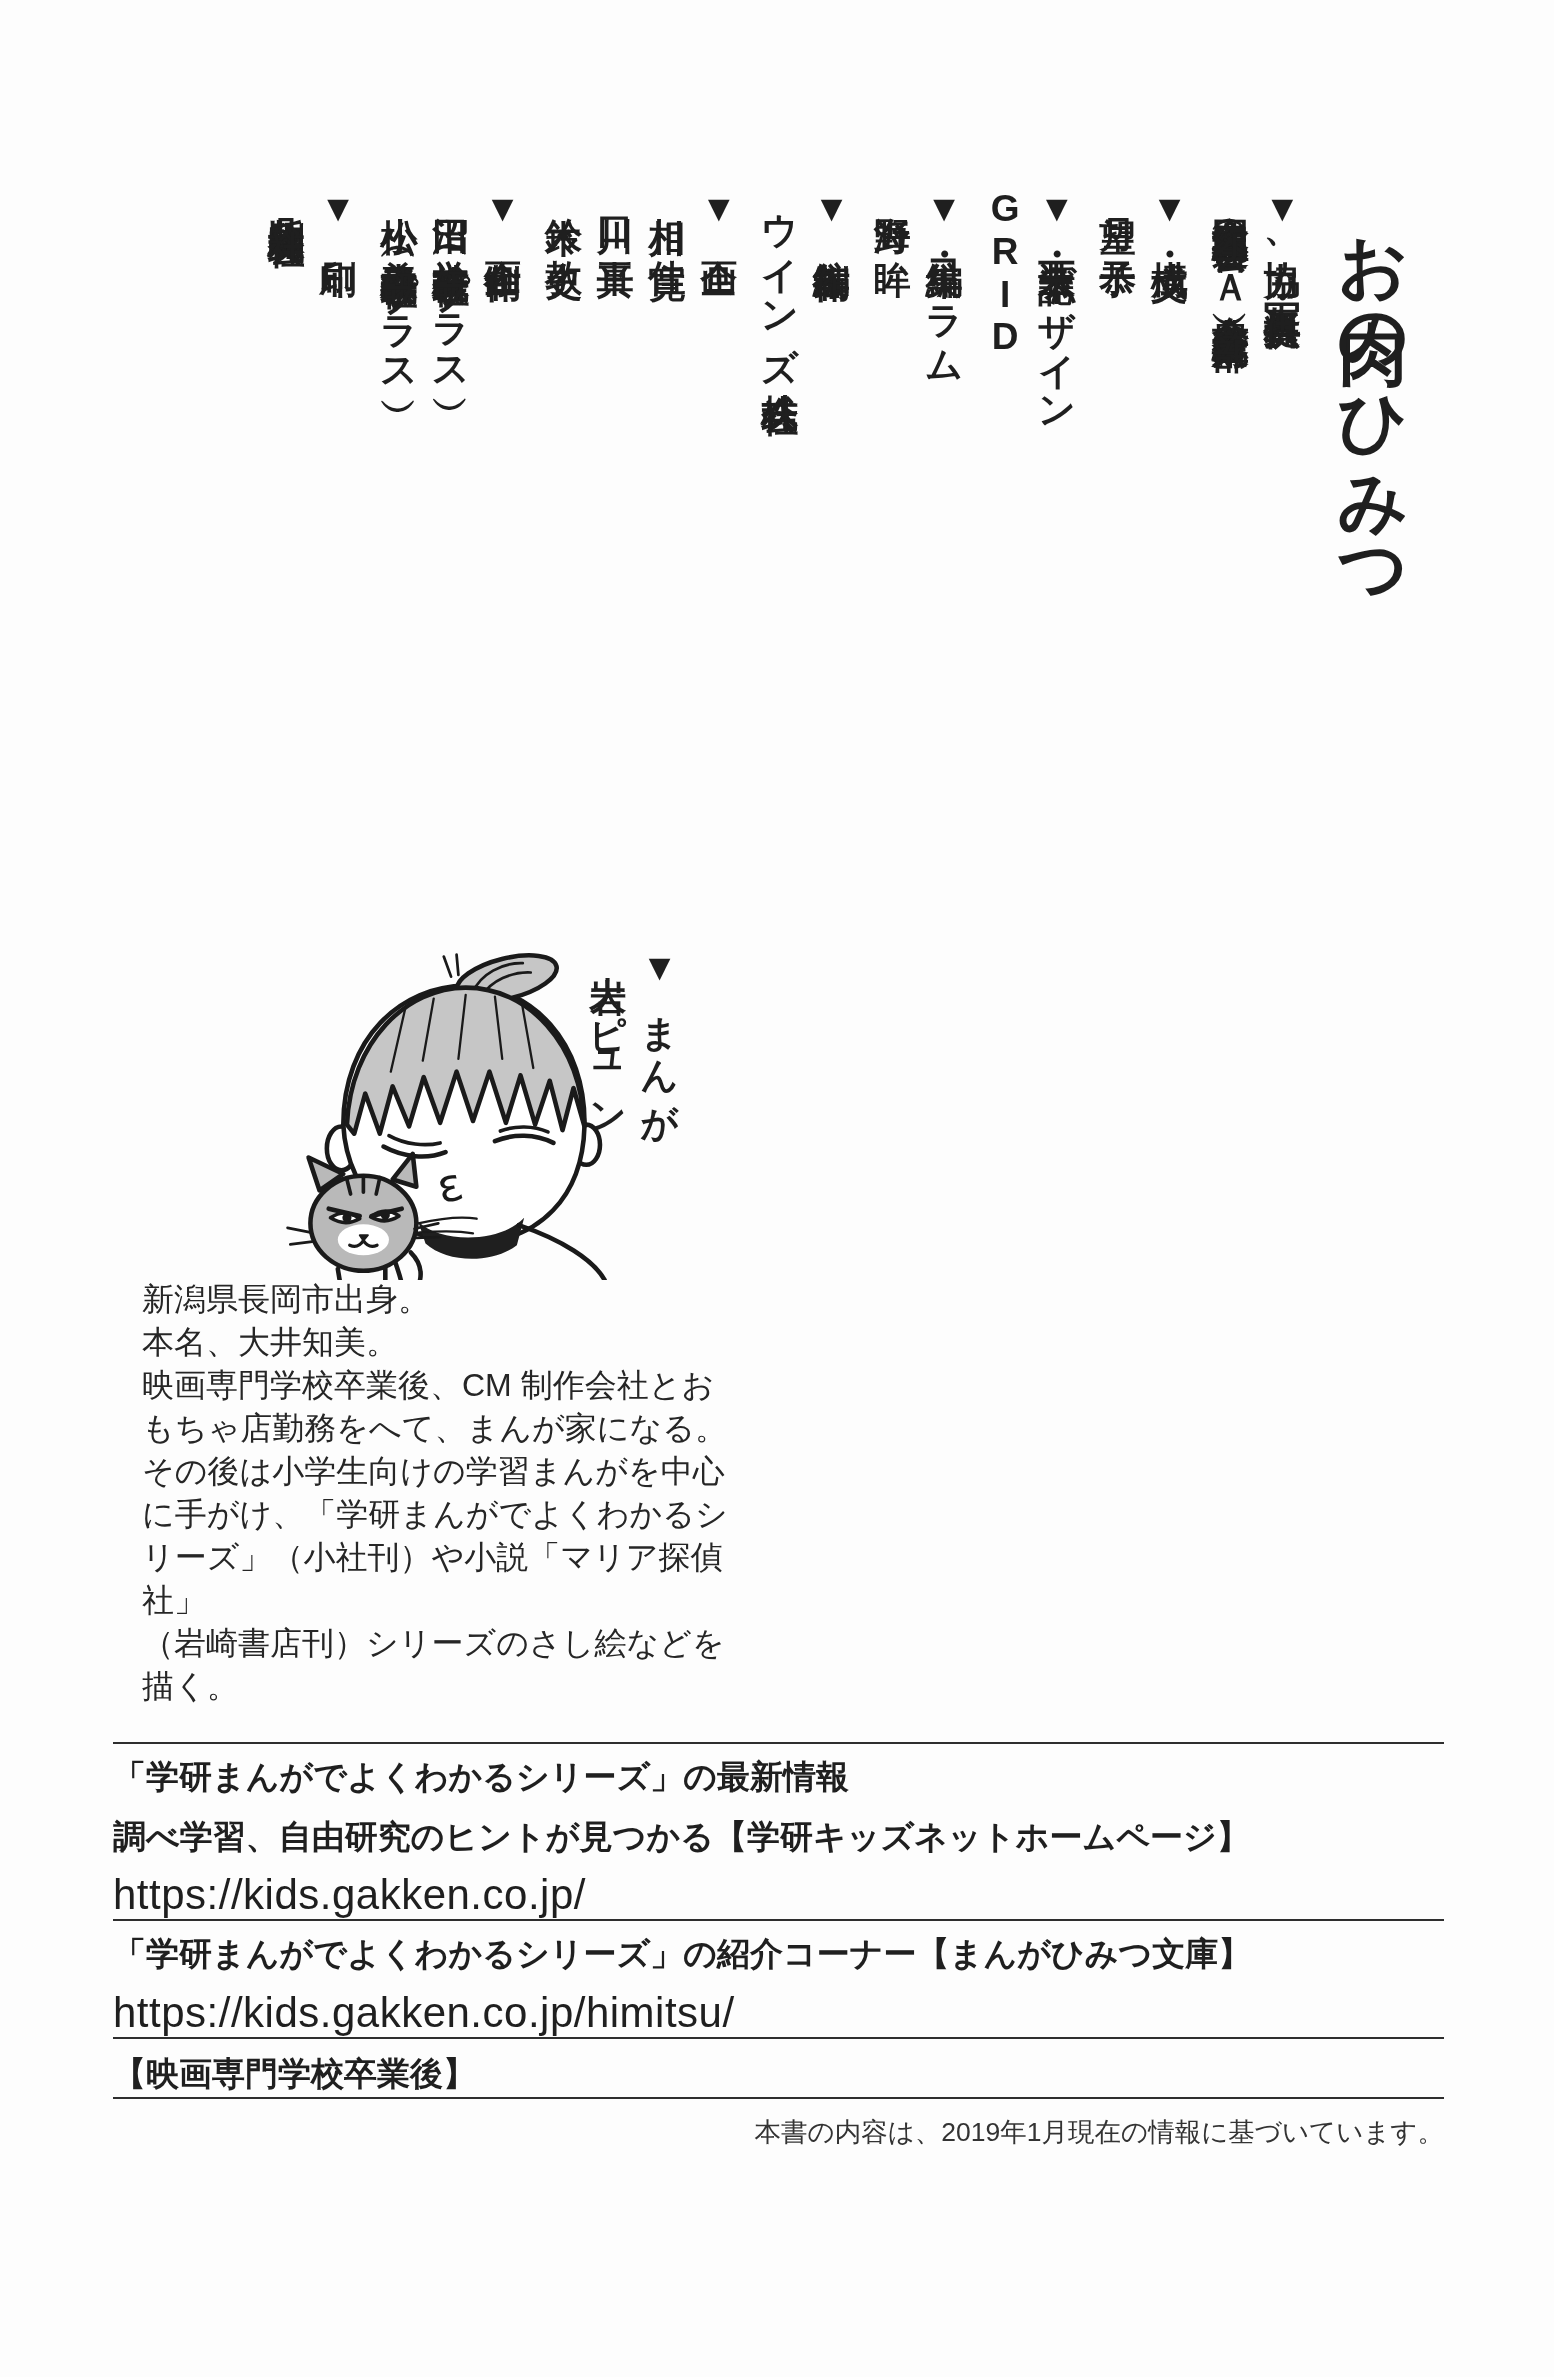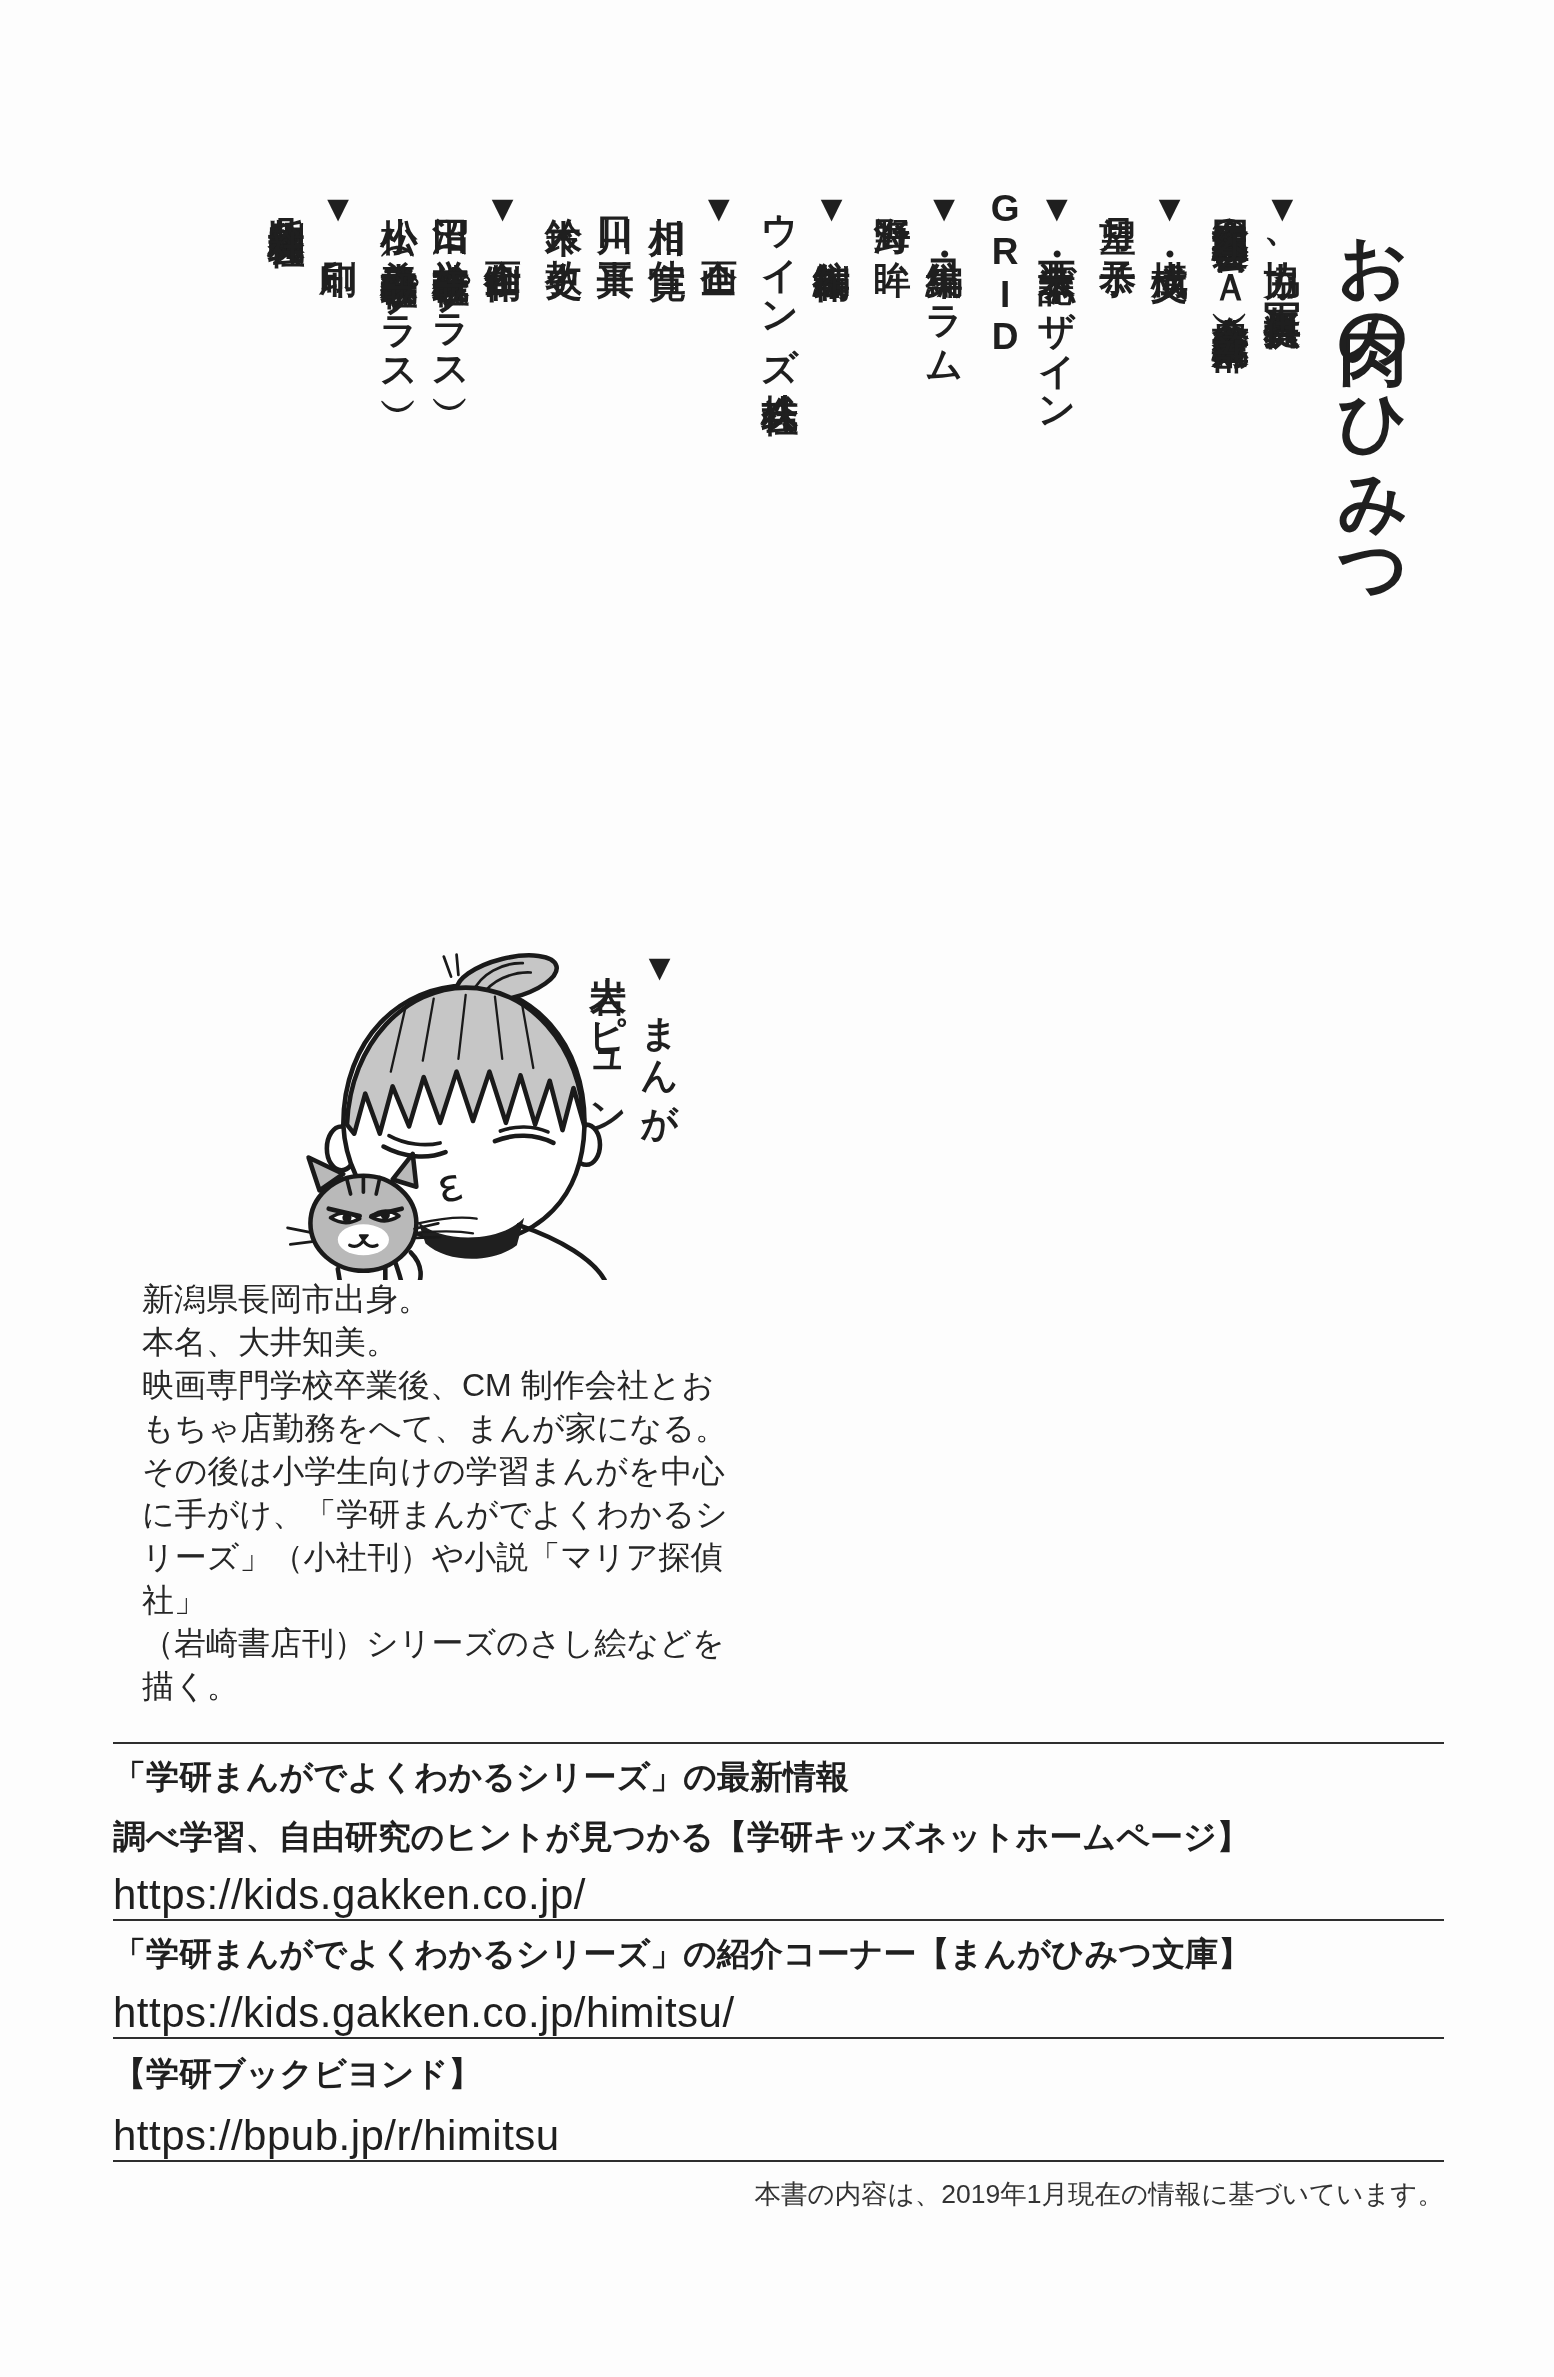--- a/index.html
+++ b/index.html
@@ -161,20 +161,19 @@
 
   <div class="footer">
     <hr class="rule">
     <div class="f-line m18">「学研まんがでよくわかるシリーズ」の最新情報</div>
     <div class="f-line m16">調べ学習、自由研究のヒントが見つかる【学研キッズネットホームページ】</div>
     <div class="f-url m12">https://kids.gakken.co.jp/</div>
     <hr class="rule m14">
     <div class="f-line m18">「学研まんがでよくわかるシリーズ」の紹介コーナー【まんがひみつ文庫】</div>
     <div class="f-url m14">https://kids.gakken.co.jp/himitsu/</div>
     <hr class="rule m12">
-    <div class="f-line m14">【学研ブックビヨンド】</div>
-    <div class="f-url m16">https://bpub.jp/r/himitsu</div>
+    <div class="f-line m14">【映画専門学校卒業後】</div>
     <hr class="rule m14">
     <div class="f-note m16">本書の内容は、2019年1月現在の情報に基づいています。</div>
   </div>
 
 </div>
 
 
 </body></html>

